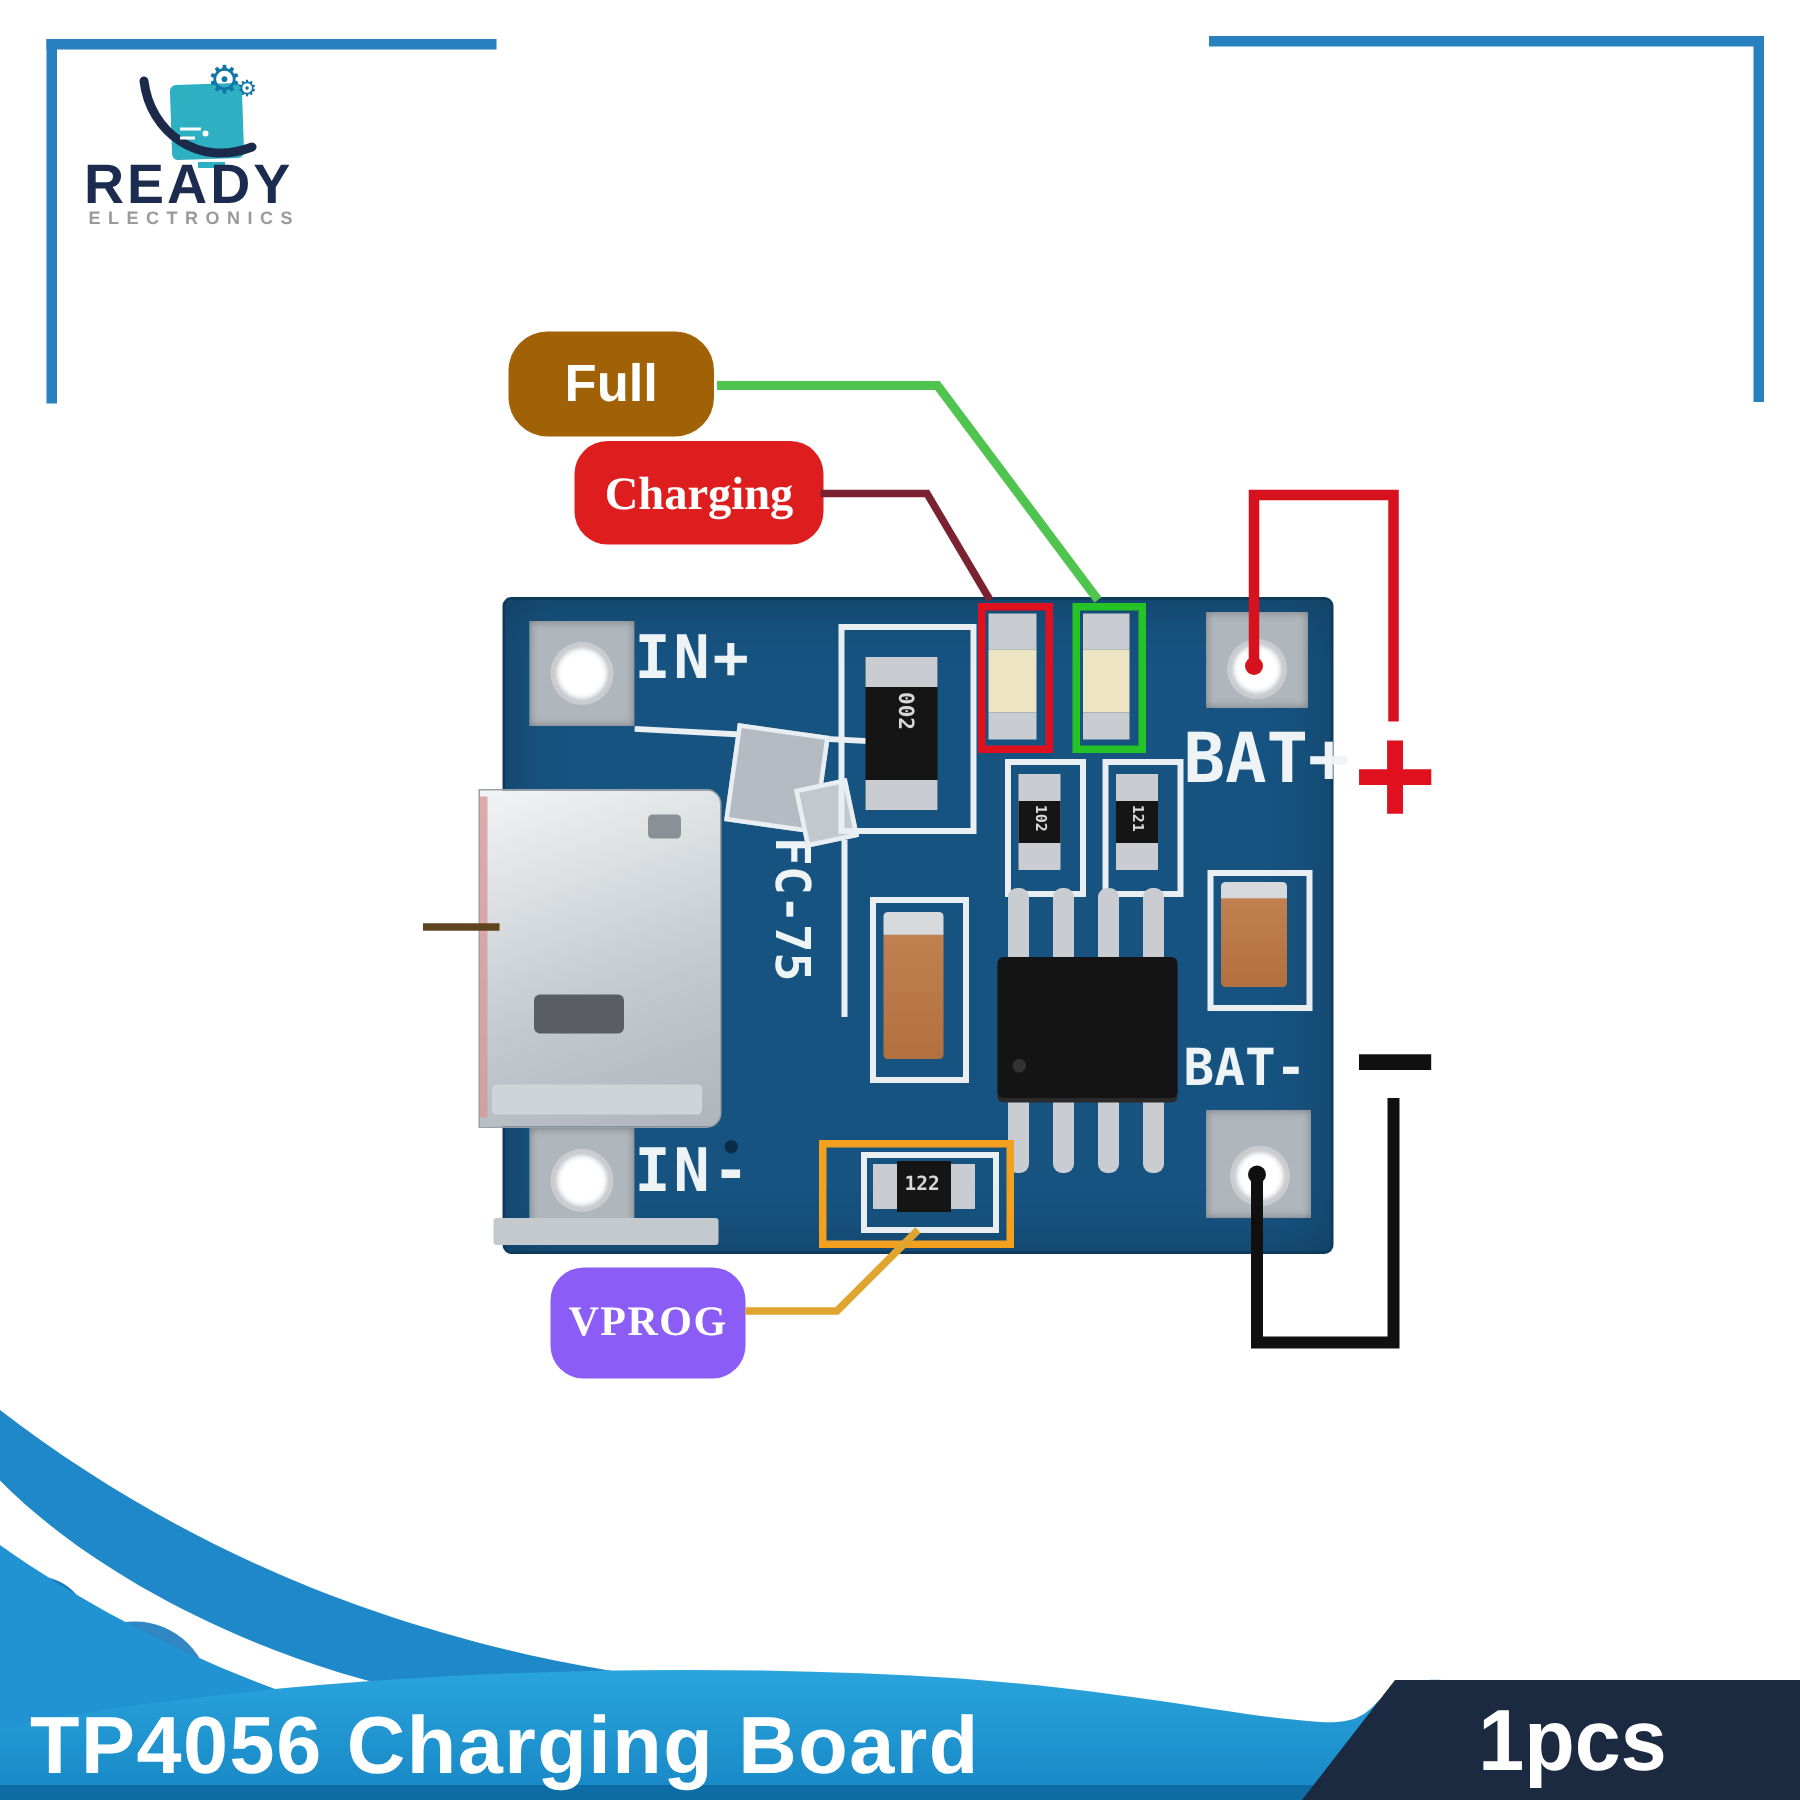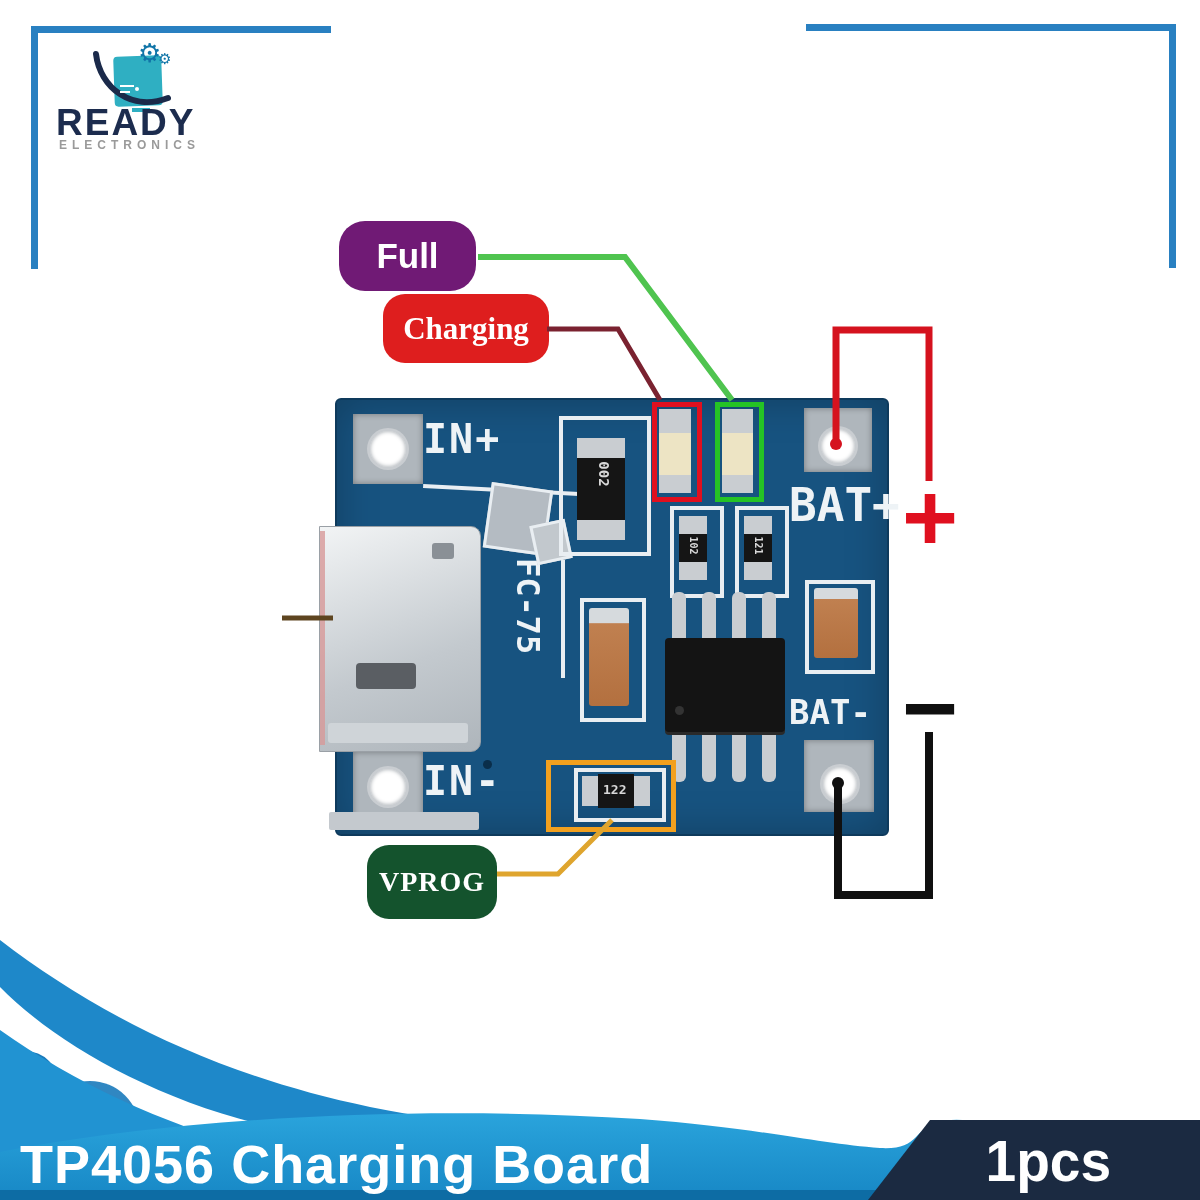--- a/index.html
+++ b/index.html
@@ -16,27 +16,27 @@
   .brand-tag{position:absolute;left:59px;top:138px;font-size:12px;font-weight:700;
              color:#9a9a9a;letter-spacing:5px;}
 
   
   .heading-bn{position:absolute;right:30px;top:34px;width:640px;text-align:right;
               font-size:50px;font-weight:700;color:#e8121b;line-height:1.15;}
 
   
   .pill-callout{position:absolute;display:flex;align-items:center;justify-content:center;
                 color:#fff;font-weight:700;}
-  .pill-full{left:339px;top:221px;width:137px;height:70px;background:#701a75;border-radius:26px;
+  .pill-full{left:339px;top:221px;width:137px;height:70px;background:#a16207;border-radius:26px;
              font-size:35px;}
   .pill-charging{left:383px;top:294px;width:166px;height:69px;background:#de1e1e;border-radius:22px;
              font-size:31px;font-family:"Liberation Serif",serif;}
   .pill-usb{left:117px;top:583px;width:166px;height:78px;background:#9a6b33;border-radius:18px;
              font-size:27px;font-family:"Liberation Serif",serif;}
-  .pill-vprog{left:367px;top:845px;width:130px;height:74px;background:#14532d;border-radius:22px;
+  .pill-vprog{left:367px;top:845px;width:130px;height:74px;background:#8b5cf6;border-radius:22px;
              font-size:28px;font-family:"Liberation Serif",serif;letter-spacing:1px;}
 
   
   .board{position:absolute;left:335px;top:398px;width:550px;height:434px;background:#175380;
          border:2px solid #0e3a5c;border-radius:6px;box-shadow:inset 0 0 40px rgba(0,0,0,.25);}
   .board *{position:absolute;}
   .pad{background:#afb6bc;box-shadow:inset 0 0 6px rgba(0,0,0,.35);}
   .hole{background:#ffffff;border-radius:50%;box-shadow:0 0 0 3px #c9cdd1, inset 0 0 4px #9aa0a6;}
   .silk{color:#eef3f6;font-family:"DejaVu Sans Mono",monospace;font-weight:700;}
   .outline{border:4px solid #e9eef2;}

